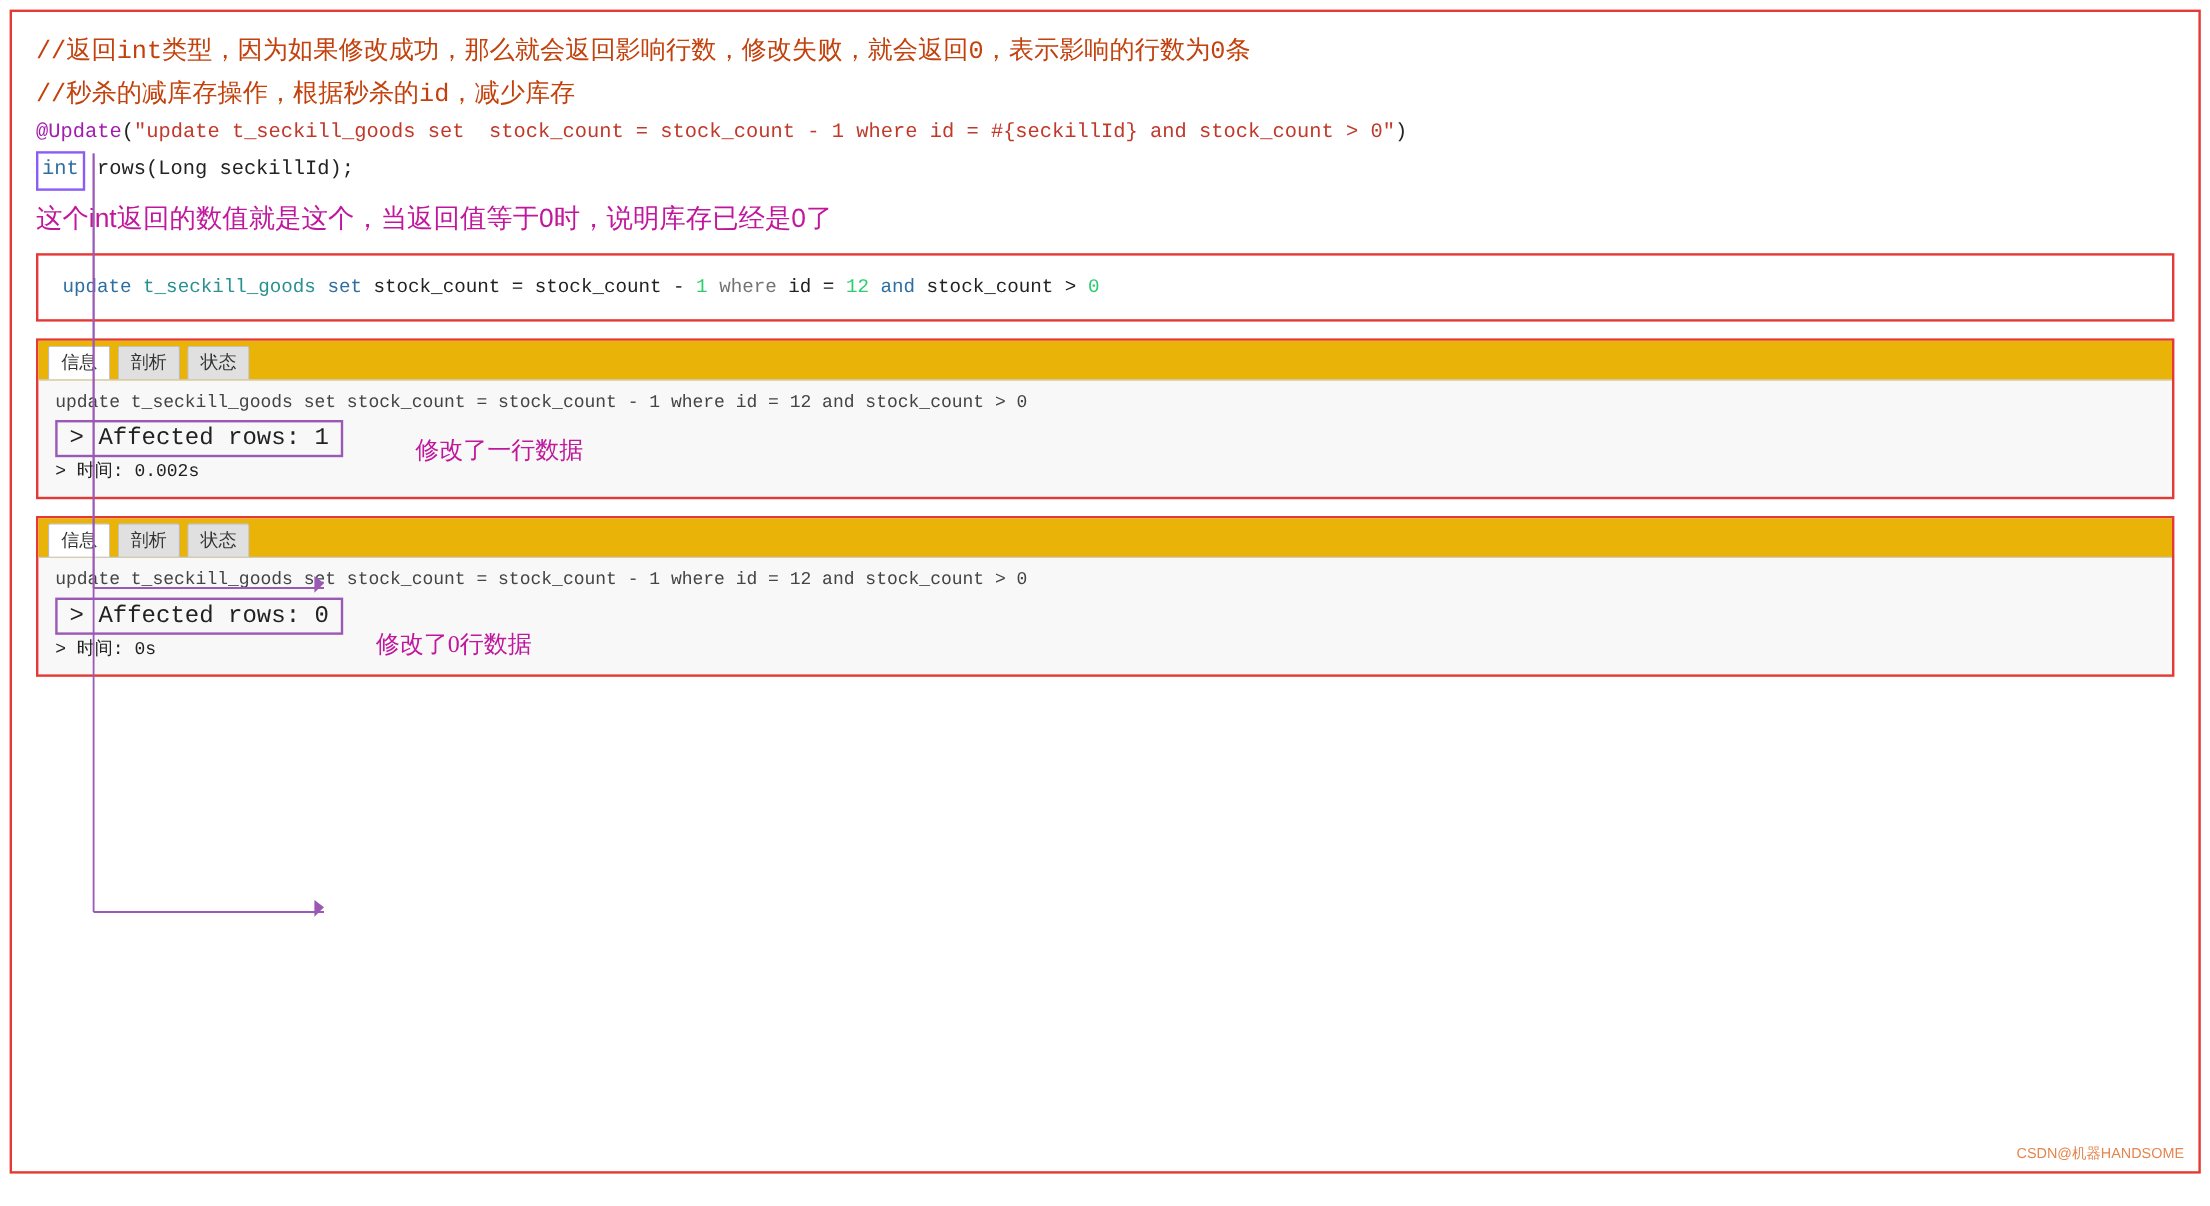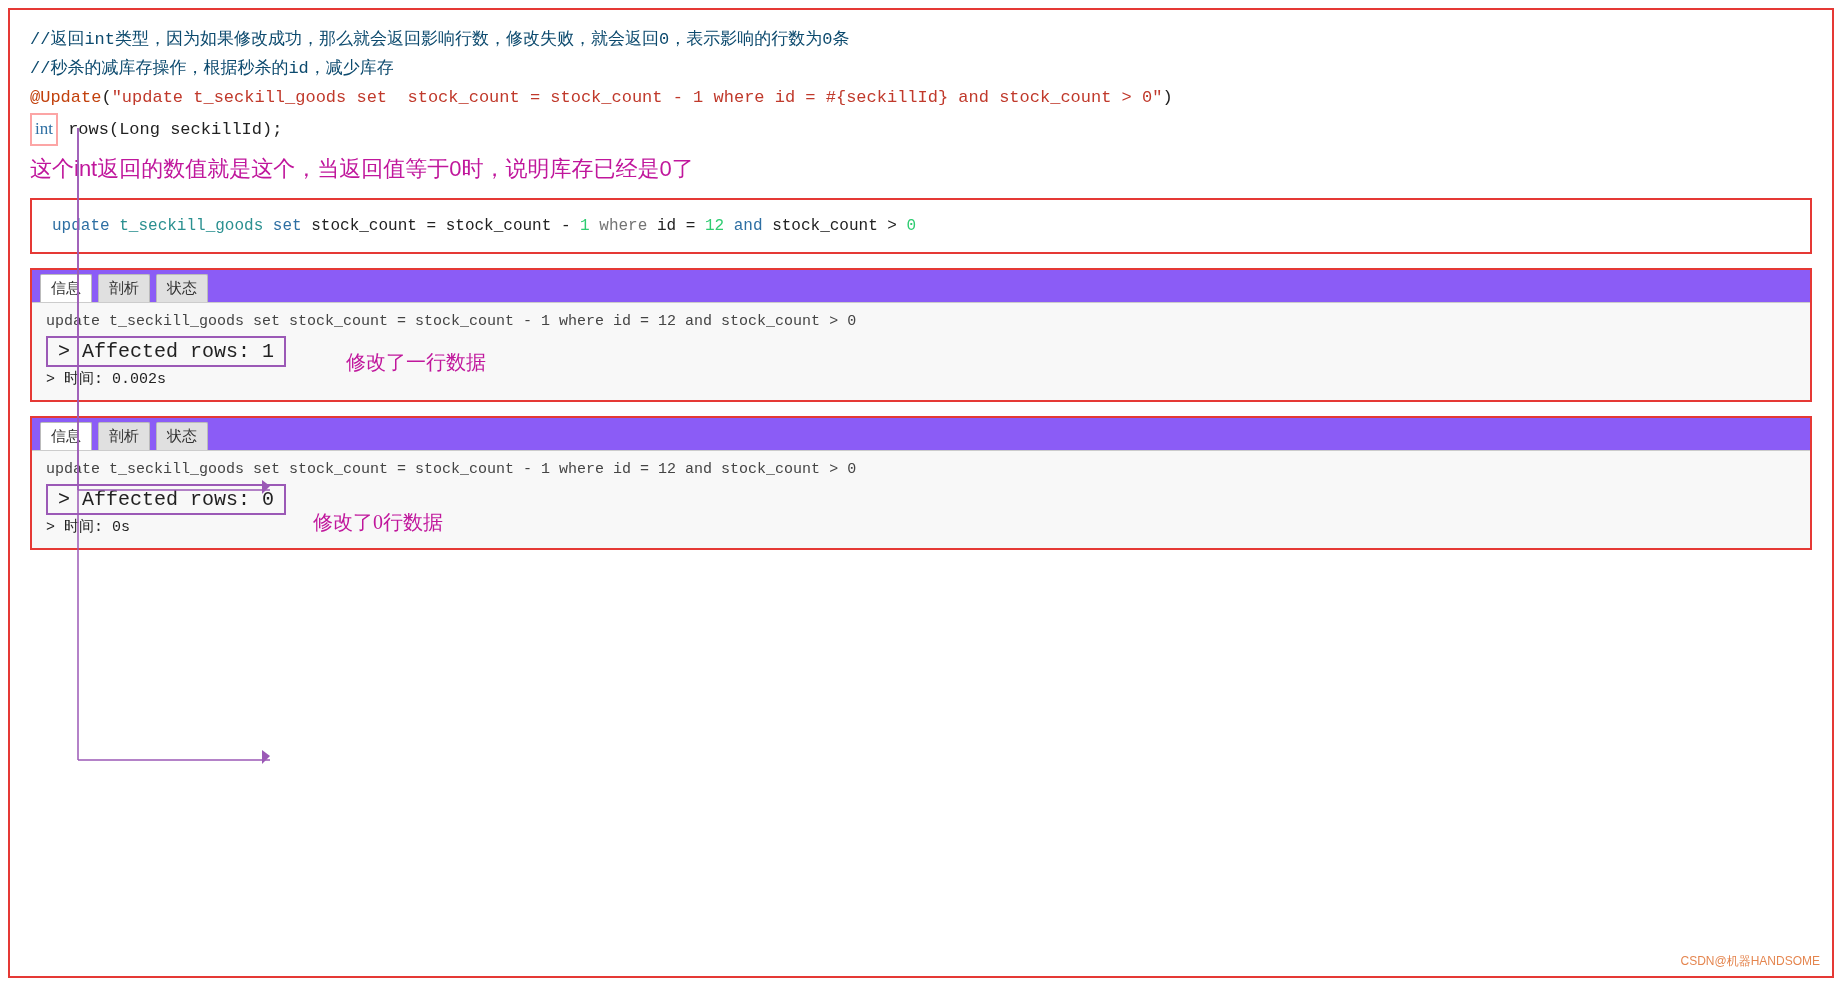--- a/index.html
+++ b/index.html
@@ -11,22 +11,22 @@
       position: relative;
     }
     .outer-border {
       border: 2px solid #e53935;
       margin: 8px;
       padding: 16px 20px 20px 20px;
       position: relative;
       min-height: 970px;
     }
     .comment-line {
-      color: #0c4a6e;
-      font-size: 17px;
+      color: #c2410c;
+      font-size: 21px;
       line-height: 1.7;
     }
     .annotation-line {
       font-size: 17px;
       line-height: 1.7;
     }
 
     .annotation-box {
       border: 2px solid #e53935;
       background: #fff;
@@ -51,21 +51,21 @@
 
     .result-box {
       border: 2px solid #e53935;
       background: #f8f8f8;
       margin: 14px 0;
       padding: 0;
     }
     .result-tabs {
       display: flex;
       border-bottom: 1px solid #ccc;
-      background: #8b5cf6;
+      background: #eab308;
       padding: 4px 8px 0 8px;
       gap: 6px;
     }
     .result-tab {
       font-family: 'Microsoft YaHei', Arial, sans-serif;
       font-size: 15px;
       padding: 4px 10px;
       color: #333;
       background: #e0e0e0;
       border: 1px solid #bbb;
@@ -101,25 +101,24 @@
       font-family: 'Courier New', Courier, monospace;
     }
     
     .svg-overlay {
       position: absolute;
       top: 0; left: 0;
       pointer-events: none;
       overflow: visible;
     }
     .int-highlight {
-      border: 2px solid #fca5a5;
+      border: 2px solid #8b5cf6;
       display: inline-block;
       padding: 0 3px;
       color: #2e6fa3;
-      font-family: Liberation Serif, serif;
     }
     .watermark {
       position: absolute;
       bottom: 6px;
       right: 12px;
       font-family: Arial, sans-serif;
       font-size: 12px;
       color: #e07030;
       opacity: 0.85;
     }
@@ -152,21 +151,21 @@
     <line x1="68" y1="750" x2="260" y2="750" stroke="#9b59b6" stroke-width="1.5"></line>
 
     <polygon points="260,476 252,470 252,484" fill="#9b59b6"></polygon>
     <polygon points="260,746 252,740 252,754" fill="#9b59b6"></polygon>
   </svg>
 
   <div class="comment-line">//返回int类型，因为如果修改成功，那么就会返回影响行数，修改失败，就会返回0，表示影响的行数为0条</div>
   <div class="comment-line">//秒杀的减库存操作，根据秒杀的id，减少库存</div>
 
   <div class="annotation-line">
-    <span style="color:#c2410c;">@Update</span><span style="color:#222;">(</span><span style="color:#c0392b;">"update t_seckill_goods set&nbsp; stock_count = stock_count - 1 where id = #{seckillId} and stock_count &gt; 0"</span><span style="color:#222;">)</span>
+    <span style="color:#a21caf;">@Update</span><span style="color:#222;">(</span><span style="color:#c0392b;">"update t_seckill_goods set&nbsp; stock_count = stock_count - 1 where id = #{seckillId} and stock_count &gt; 0"</span><span style="color:#222;">)</span>
   </div>
 
   <div class="annotation-line">
     <span class="int-highlight">
       <span style="color:#2e6fa3;">int</span>
     </span>
     <span style="color:#222;"> rows(Long seckillId);</span>
   </div>
 
   <div>

